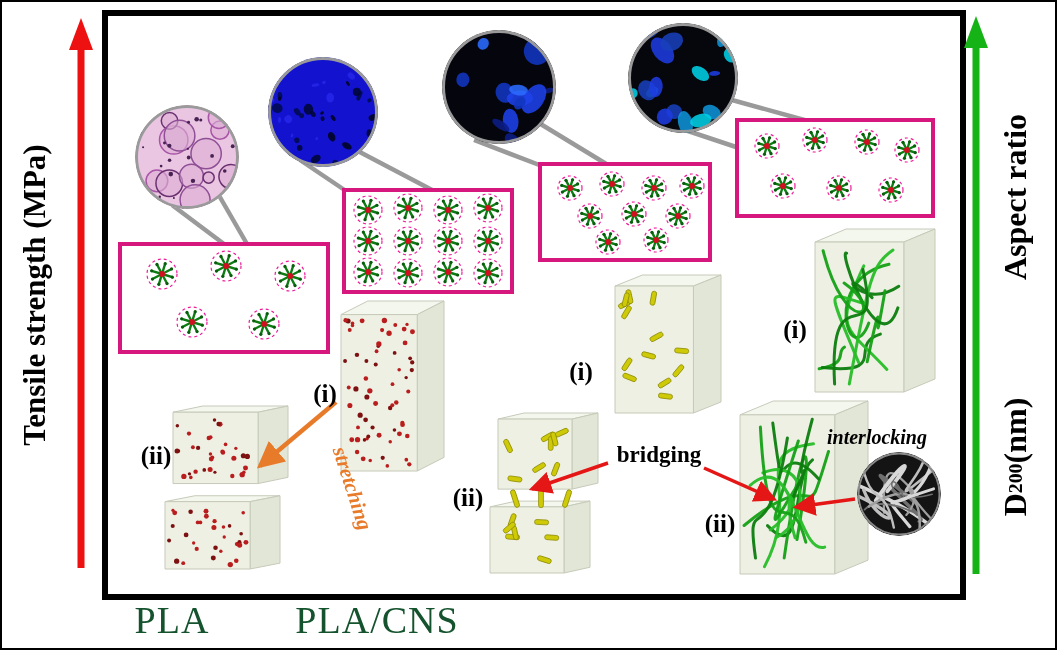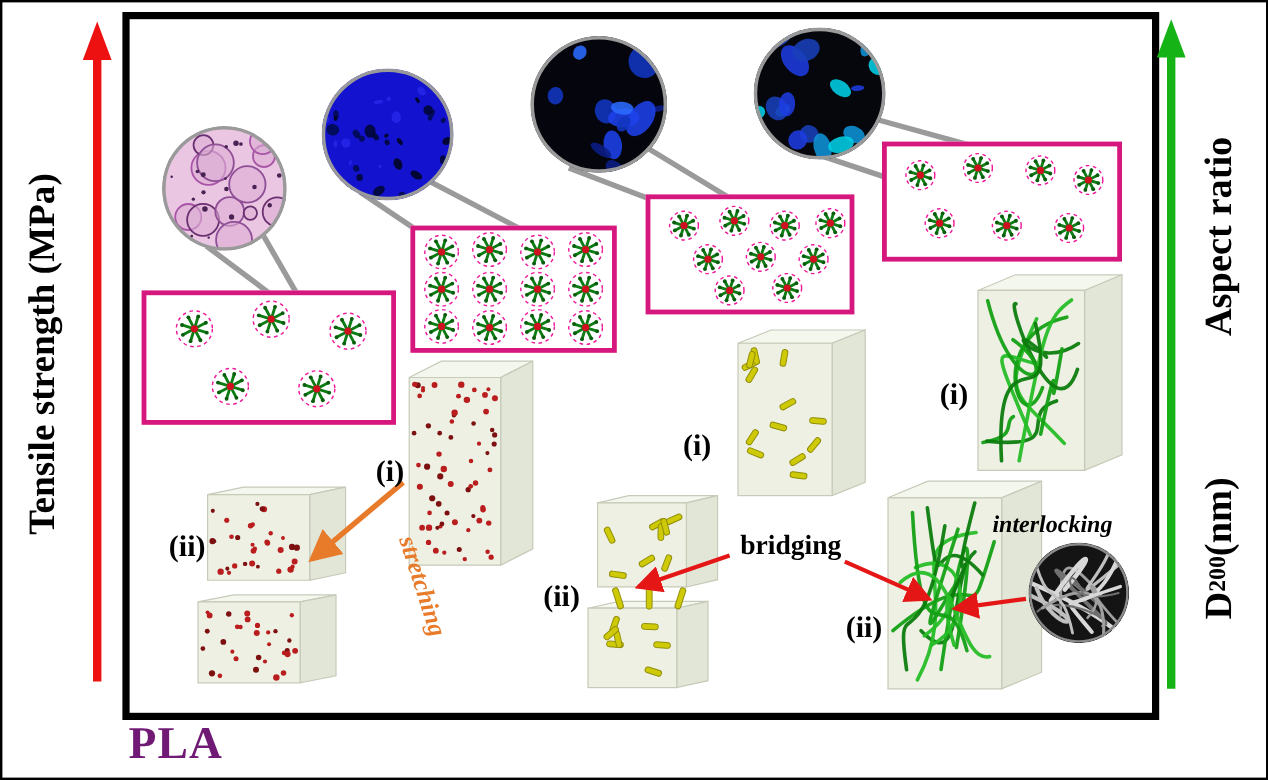--- a/index.html
+++ b/index.html
@@ -10,21 +10,21 @@
   }
   .abs{position:absolute;}
   .frame{border:6px solid #000;background:transparent;}
   .axis-label{
     display:flex;align-items:center;justify-content:center;
     font-weight:bold;color:#000;white-space:nowrap;
   }
   .rot-ccw{transform:rotate(-90deg);}
   .mrect{border:4px solid #d6177e;background:#fff;box-sizing:border-box;}
   .circ{border-radius:50%;overflow:hidden;}
-  .xlab{font-weight:bold;font-size:38px;line-height:52px;text-align:left;color:#701a75;letter-spacing:1px;}
+  .xlab{font-weight:normal;font-size:38px;line-height:52px;text-align:center;color:#14532d;letter-spacing:1px;}
   .plab{font-weight:bold;font-size:25px;color:#000;text-align:center;z-index:6;}
   .ann{font-weight:bold;color:#000;text-align:center;z-index:6;white-space:nowrap;}
   .stretch{font-size:21px;font-style:italic;transform:rotate(72deg);}
   .bridging{font-size:23px;}
   .interlocking{font-size:20px;font-style:italic;}
   sub{font-size:62%;}
   svg{display:block;}
 </style>
 </head>
 <body>
@@ -46,20 +46,21 @@
   </svg>
 
   <div class="abs axis-label rot-ccw" style="left:843px;top:169px;width:340px;height:52px;font-size:32px;z-index:3">Aspect ratio</div>
   <div class="abs axis-label rot-ccw" style="left:863px;top:429px;width:300px;height:52px;font-size:32px;z-index:3">
     <span>D</span>
       <sub>200</sub>
       <span> (nm)</span>
   </div>
 
   <div class="abs xlab" style="left:105px;top:592px;width:130px;">PLA</div>
+  <div class="abs xlab" style="left:275px;top:592px;width:200px;">PLA/CNS</div>
 
   <svg class="abs" style="left:0;top:0;z-index:1;pointer-events:none" width="1057" height="650">
     <g stroke="#9a9a9a" stroke-width="4.5">
       <line x1="170" y1="203" x2="222" y2="242"></line>
         <line x1="215" y1="190" x2="245" y2="242"></line>
       <line x1="298" y1="158" x2="347" y2="191"></line>
         <line x1="352" y1="147" x2="432" y2="189"></line>
       <line x1="472" y1="138" x2="540" y2="164"></line>
         <line x1="532" y1="118" x2="606" y2="163"></line>
       <line x1="662" y1="121" x2="737" y2="146"></line>

